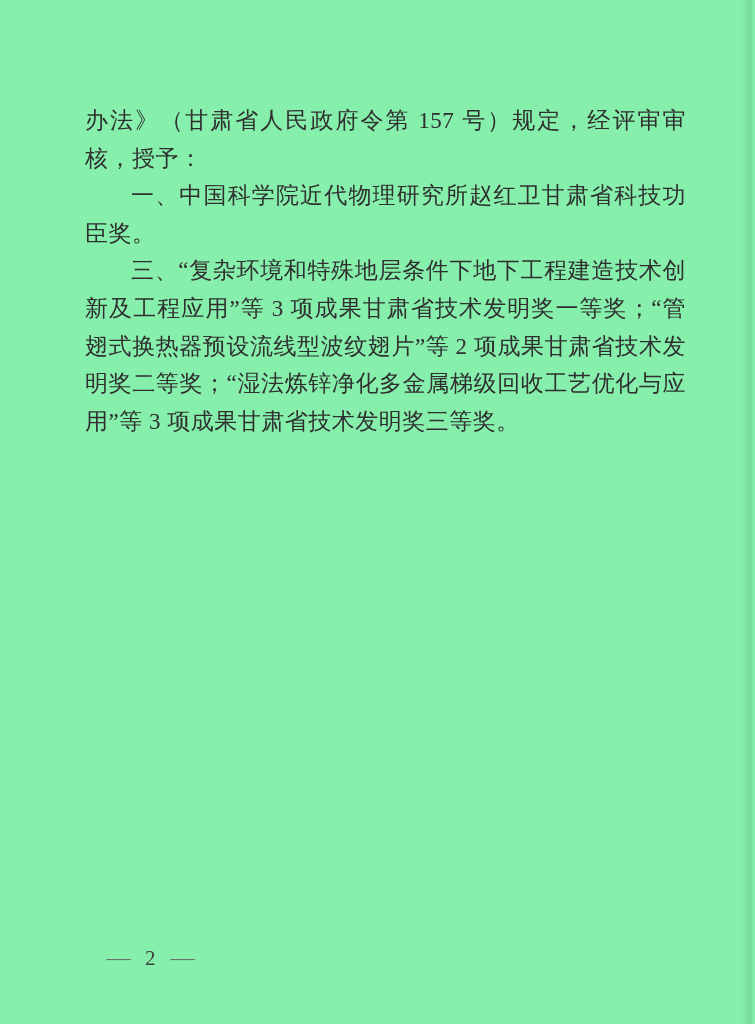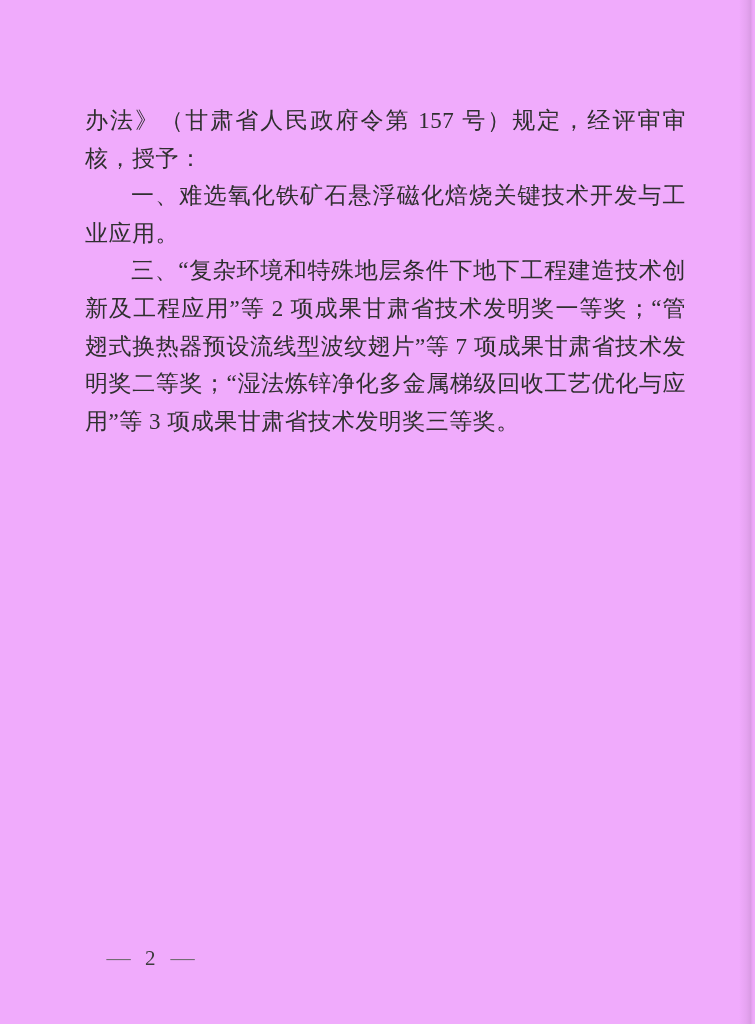--- a/index.html
+++ b/index.html
@@ -4,21 +4,21 @@
 <style>
   html, body {
     margin: 0;
     padding: 0;
     background: #ffffff;
   }
   .page {
     position: relative;
     width: 755px;
     height: 1024px;
-    background: #f0abfc;
+    background: #86efac;
     overflow: hidden;
     font-family: "Liberation Serif", "DejaVu Serif", serif;
   }
   .text-block {
     position: absolute;
     left: 85px;
     top: 102px;
     width: 601px;
     font-size: 23px;
     line-height: 37.6px;
@@ -63,22 +63,22 @@
     pointer-events: none;
   }
 </style>
 </head>
 <body>
 
 <div class="page">
 
   <div class="text-block">
     <p class="para">办法》（甘肃省人民政府令第 157 号）规定，经评审审核，授予：</p>
-    <p class="para indent">一、难选氧化铁矿石悬浮磁化焙烧关键技术开发与工业应用。</p>
-    <p class="para indent">三、“复杂环境和特殊地层条件下地下工程建造技术创新及工程应用”等 2 项成果甘肃省技术发明奖一等奖；“管翅式换热器预设流线型波纹翅片”等 7 项成果甘肃省技术发明奖二等奖；“湿法炼锌净化多金属梯级回收工艺优化与应用”等 3 项成果甘肃省技术发明奖三等奖。</p>
+    <p class="para indent">一、中国科学院近代物理研究所赵红卫甘肃省科技功臣奖。</p>
+    <p class="para indent">三、“复杂环境和特殊地层条件下地下工程建造技术创新及工程应用”等 3 项成果甘肃省技术发明奖一等奖；“管翅式换热器预设流线型波纹翅片”等 2 项成果甘肃省技术发明奖二等奖；“湿法炼锌净化多金属梯级回收工艺优化与应用”等 3 项成果甘肃省技术发明奖三等奖。</p>
   </div>
 
   <div class="footer">
     <span class="dash">—</span>
     <span class="num">2</span>
     <span class="dash">—</span>
   </div>
 
   <div class="scan-edge"></div>
 

